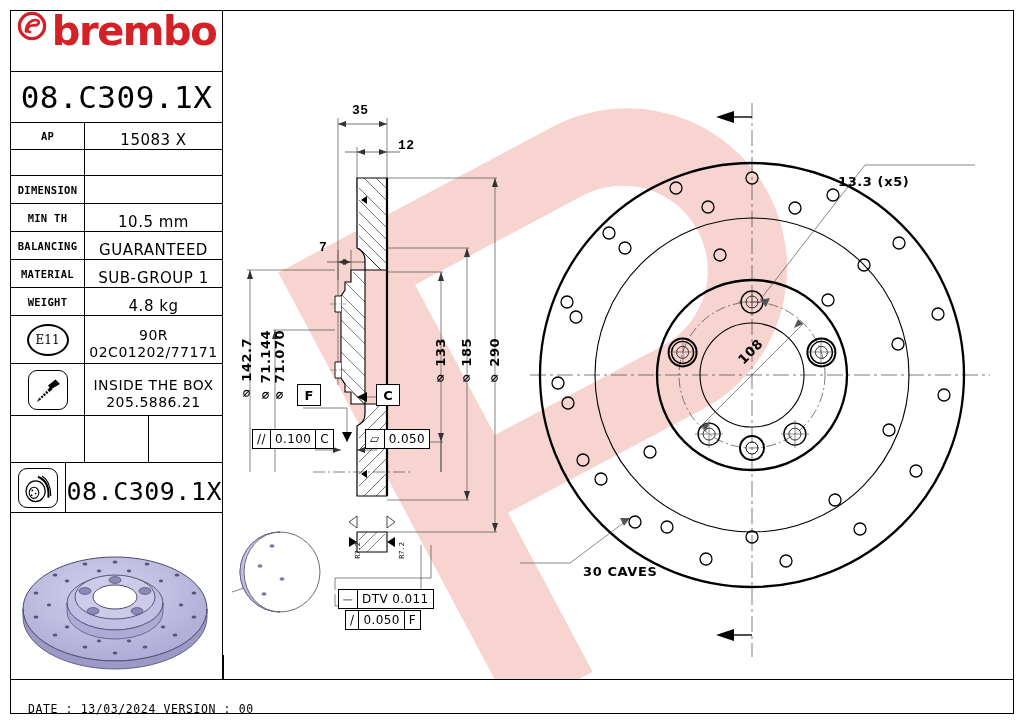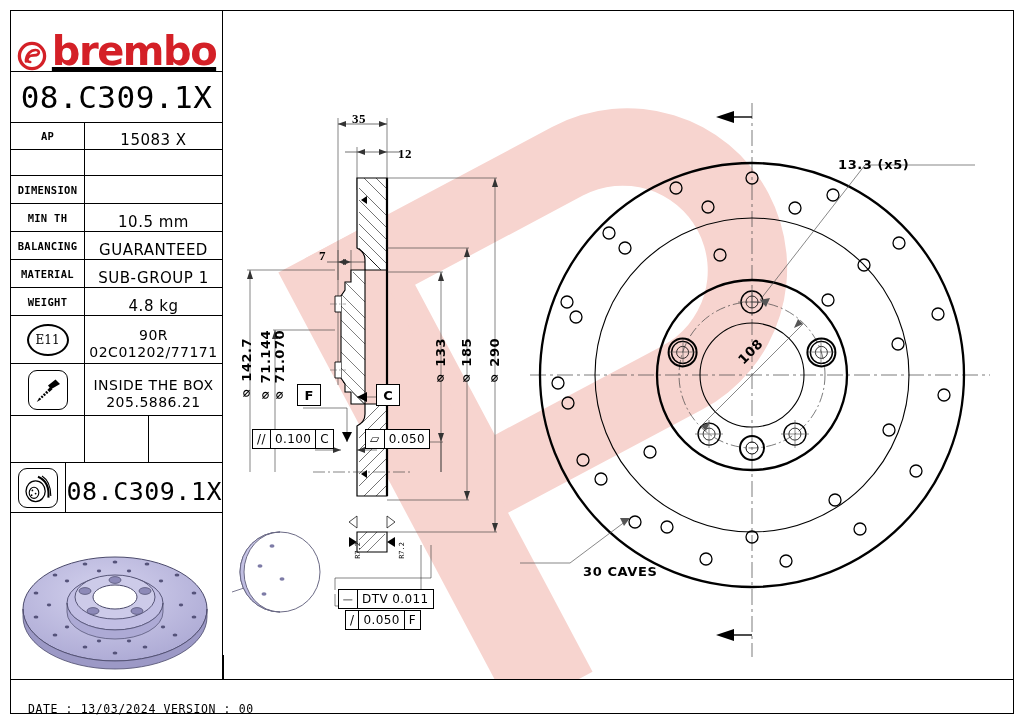--- a/index.html
+++ b/index.html
@@ -43,21 +43,21 @@
   .cellR{
     box-sizing:border-box;height:100%;display:flex;align-items:center;
     justify-content:center;text-align:center;flex:1;margin-top:8px;
   }
   .lbl{font-size:10.5px;letter-spacing:0.3px;font-weight:700;}
   .val{font-size:15px;letter-spacing:0.5px;font-weight:500;
        font-family:"DejaVu Sans","Liberation Sans",sans-serif;}
 
   
   #logorow{height:60px;border-bottom:1.6px solid #000;
-           display:flex;align-items:flex-end;justify-content:center;text-decoration:underline;}
+           display:flex;align-items:flex-start;justify-content:center;}
   .brembo-word{
     font-family:"DejaVu Sans","Liberation Sans",sans-serif;
     font-size:40px;font-weight:700;letter-spacing:-1.5px;line-height:1;
   }
 
   
   #partrow{height:50px;border-bottom:1.6px solid #000;
            display:flex;align-items:center;justify-content:center;}
   .partno{font-size:31px;letter-spacing:0.5px;font-weight:500;}
 
@@ -85,21 +85,21 @@
   #footerdiv{
     position:absolute;left:223px;top:655px;width:0;height:24px;
     border-left:1.6px solid #000;
   }
   #footer{
     position:absolute;left:28px;top:702px;font-size:11.5px;letter-spacing:0.6px;
   }
 
   
   .dim{font-size:13px;letter-spacing:0.5px;font-weight:700;
-       font-family:Liberation Serif, serif;margin-top:8px;}
+       font-family:Liberation Mono, monospace;}
   .dimv{font-size:13px;letter-spacing:0.5px;font-weight:700;
        font-family:"DejaVu Sans","Liberation Sans",sans-serif;
        writing-mode:vertical-rl;transform:rotate(180deg);white-space:nowrap;}
   .tolbox{
     border:1.1px solid #000;display:flex;align-items:stretch;background:#fff;
     font-size:12px;font-family:"DejaVu Sans","Liberation Sans",sans-serif;
     height:18px;
   }
   .tolbox > div{
     display:flex;align-items:center;justify-content:center;padding:0 4px;
@@ -597,21 +597,21 @@
         <polygon points="181,331 190,327 186,336" fill="#555" stroke="none"></polygon>
         <polygon points="283,229 274,233 278,224" fill="#555" stroke="none"></polygon>
 
         <line x1="110" y1="423" x2="50" y2="468" stroke="#555" stroke-width="0.7"></line>
         <polygon points="110,423 104,431 100,423" fill="#555" stroke="none"></polygon>
         <line x1="50" y1="468" x2="-40" y2="468" stroke="#555" stroke-width="0.7"></line>
       </g>
     </svg>
   </div>
 
-  <div class="abs note" style="left:838px;top:157px">13.3 (x5)</div>
+  <div class="abs note" style="left:838px;top:174px">13.3 (x5)</div>
   <div class="abs note" style="left:736px;top:344px;transform:rotate(-45deg)">108</div>
   <div class="abs note" style="left:583px;top:564px">30 CAVES</div>
 
   <div id="footerline"></div>
   <div id="footerdiv"></div>
   <div id="footer">DATE : 13/03/2024 VERSION : 00</div>
 
 </div>
 
 </body></html>

